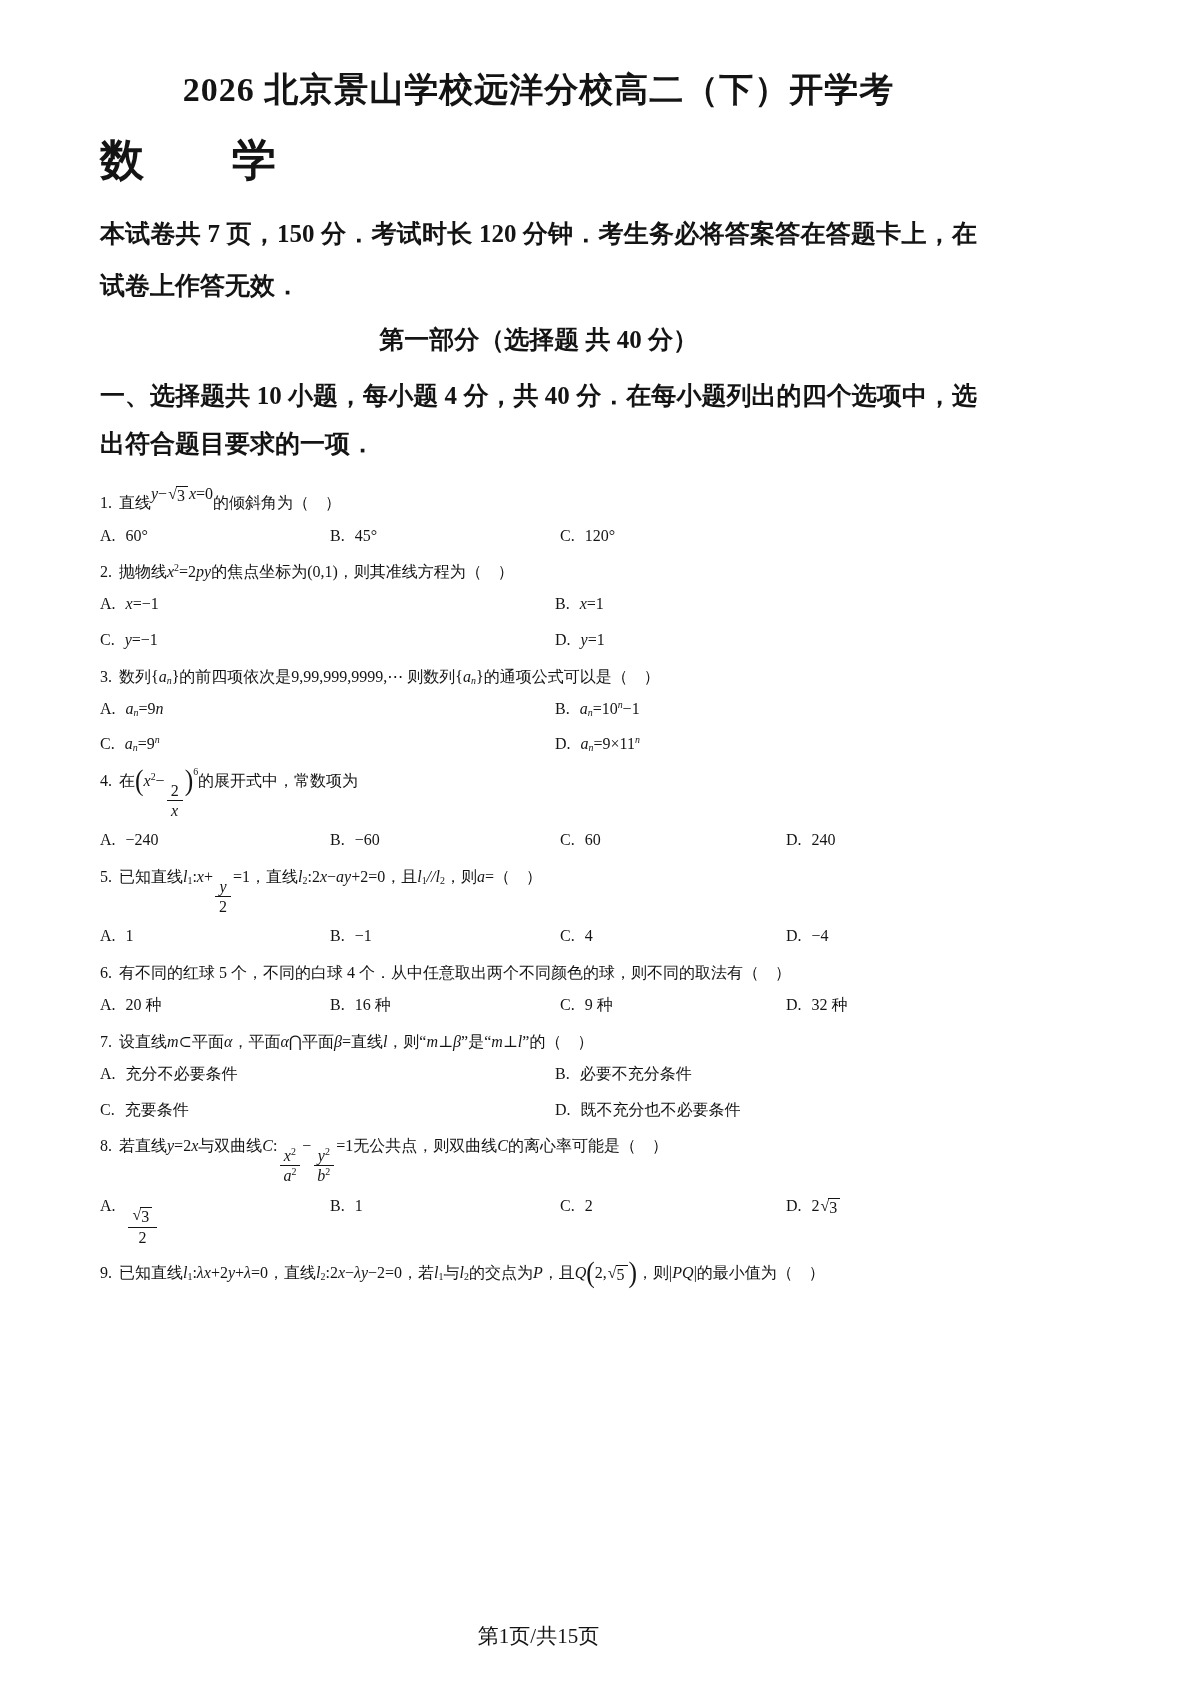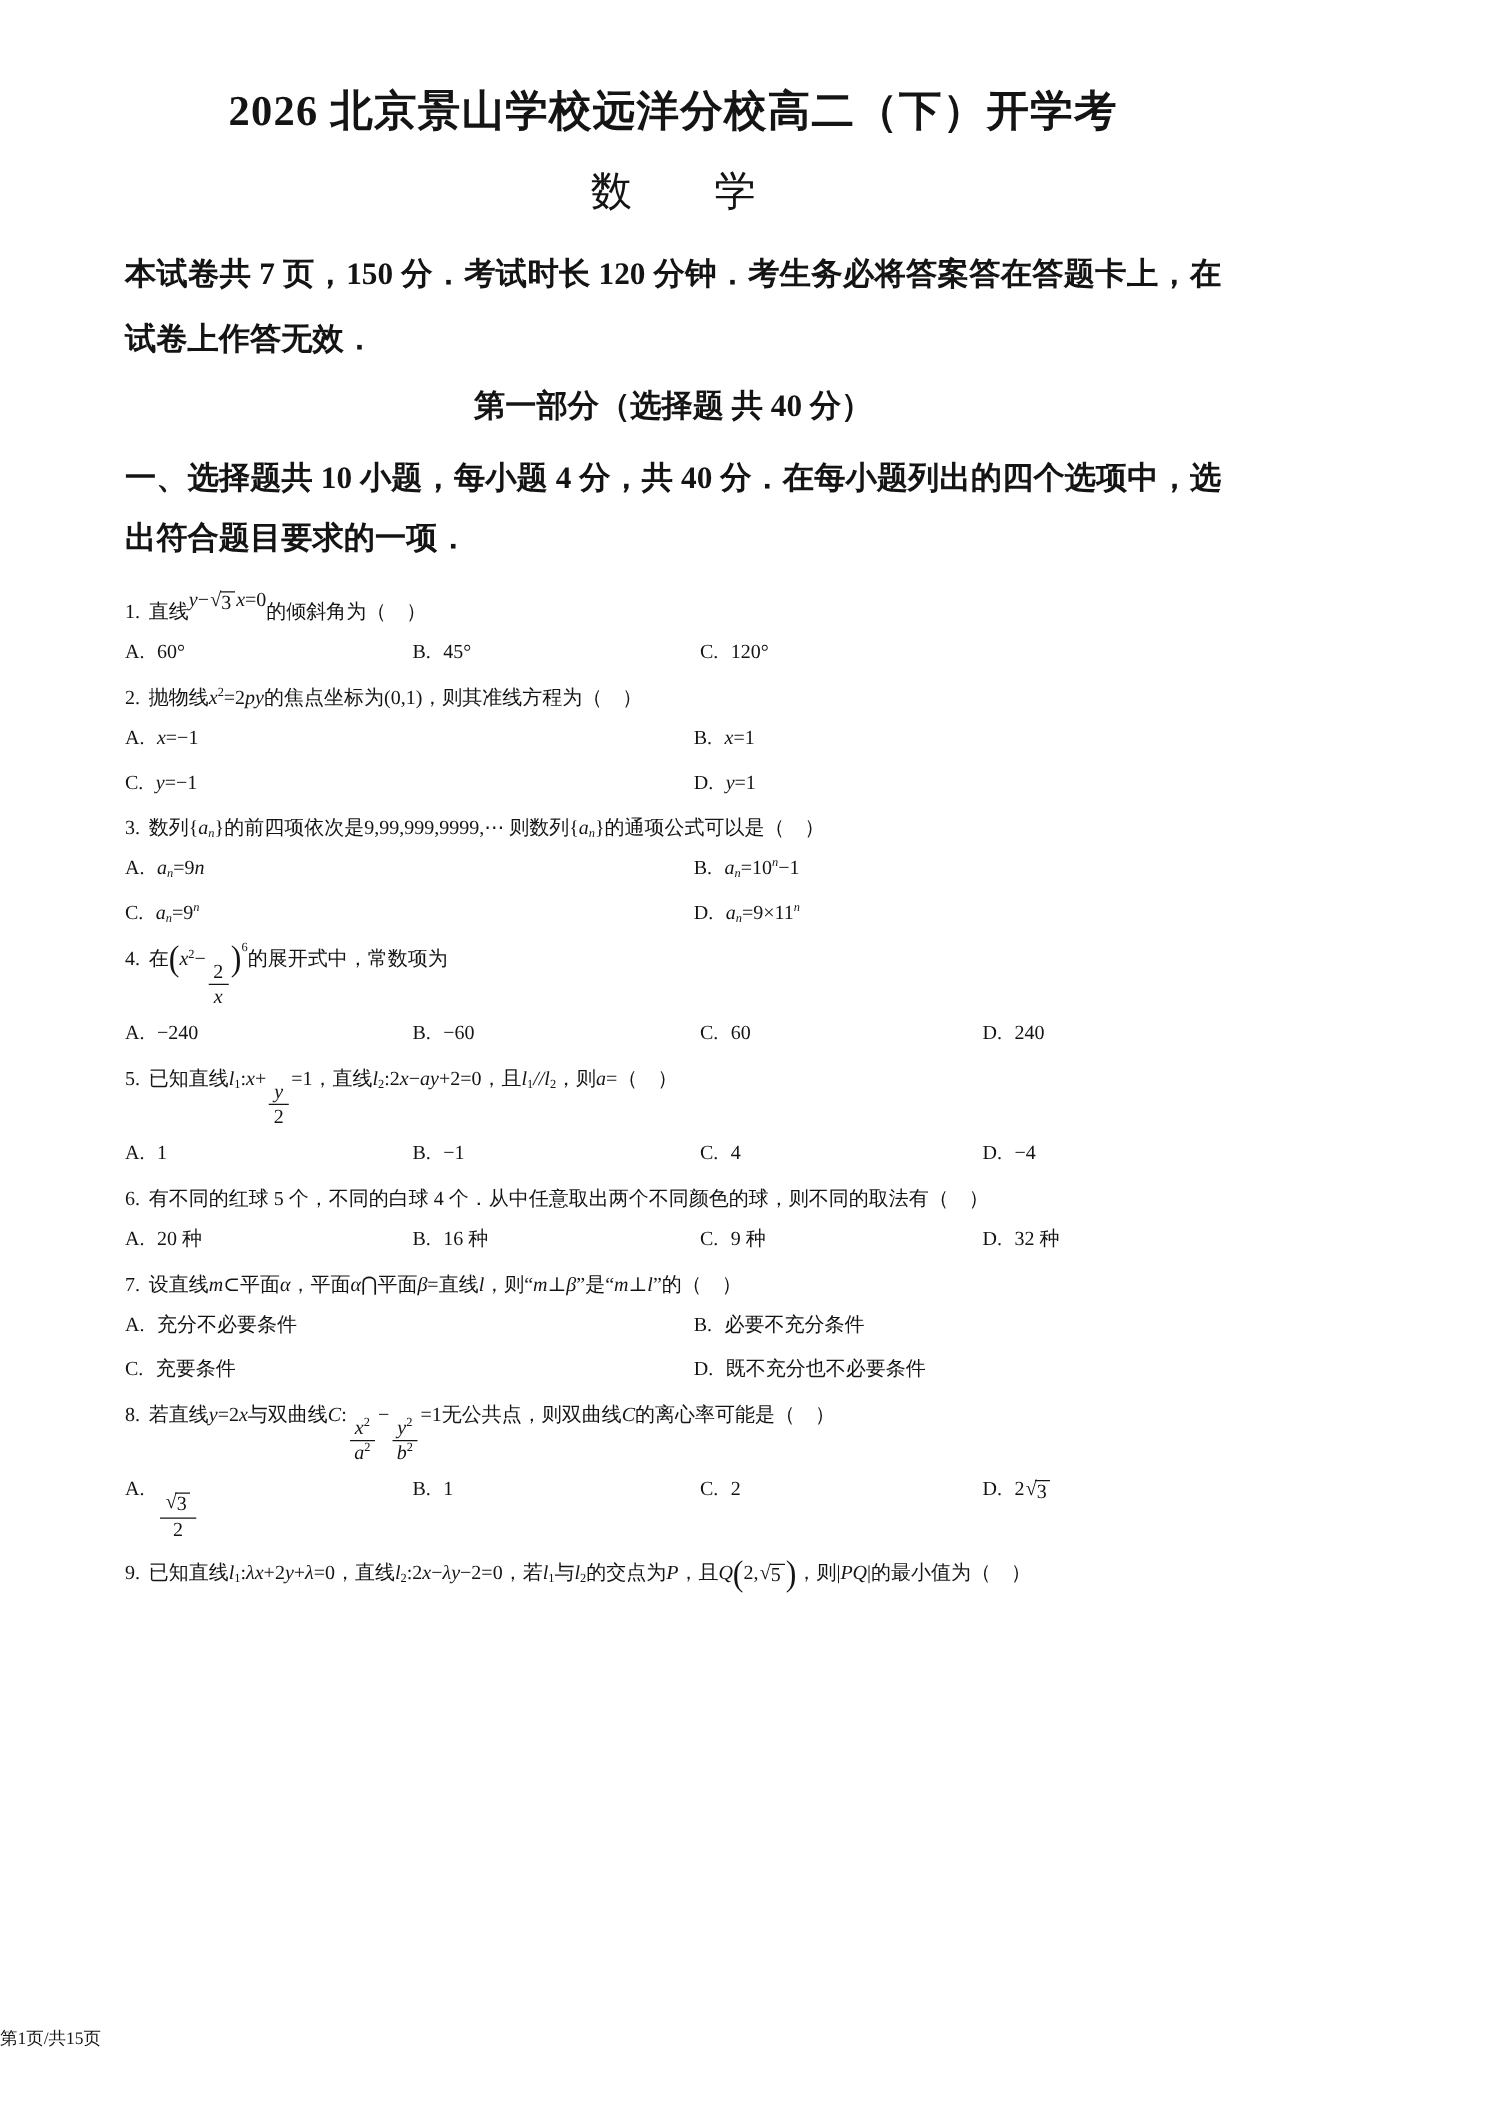--- a/index.html
+++ b/index.html
@@ -5,21 +5,21 @@
   * { margin:0; padding:0; box-sizing:border-box; }
   html,body { background:#ffffff; }
   body {
     width:1191px; height:1684px; overflow:hidden;
     color:#141414;
     font-family:"Liberation Serif","DejaVu Serif",serif;
   }
   .page { position:relative; width:1077px; height:1684px; padding:70px 100px 0 100px; }
 
   .title   { text-align:center; font-size:34px; font-weight:bold; line-height:1.2; letter-spacing:1px; }
-  .subject { text-align:center; font-size:33px; font-weight:normal; margin-top:24px; line-height:1.2; }
+  .subject { font-size:44px; font-weight:bold; margin-top:24px; line-height:1.2; }
   .note    { margin-top:20px; font-size:25px; font-weight:bold; line-height:2.08; text-align:justify; }
   .section-heading { text-align:center; font-size:25px; font-weight:bold; margin-top:4px; line-height:1.95; }
   .section-intro   { margin-top:8px; font-size:25px; font-weight:bold; line-height:1.92; text-align:justify; }
 
   .questions { display:block; }
   .question  { margin-top:14px; font-size:16px; }
   .stem { line-height:1.45; text-align:justify; }
   .qnum { margin-right:7px; }
 
   .opts { margin-top:10px; display:grid; line-height:1.35; align-items:baseline; }
@@ -38,21 +38,21 @@
   .m-den { display:block; padding:1px 4px 0 4px; }
   .m-sqrt { display:inline-flex; align-items:flex-start; margin:0 1px; }
   .m-rad  { line-height:1.06; }
   .m-radbody { border-top:1.5px solid currentColor; line-height:1.06; padding:1px 3px 0 1px; margin-left:-1px; }
   .m-big { font-size:160%; line-height:0; display:inline-block; vertical-align:-0.12em; transform:scaleY(1.12); }
   .m-big + .m-sup { vertical-align:1.15em; }
 
   
   .q-1 .stem .math { vertical-align:9px; }
 
-  .footer { position:absolute; top:1622px; left:0; width:100%; font-size:14px; }
+  .footer { position:absolute; top:1622px; left:0; width:100%; text-align:center; font-size:21px; }
 </style>
 </head>
 <body>
 
 <div class="page">
   <h1 class="title">2026 北京景山学校远洋分校高二（下）开学考</h1>
   <h2 class="subject">数　　学</h2>
   <p class="note">本试卷共 7 页，150 分．考试时长 120 分钟．考生务必将答案答在答题卡上，在试卷上作答无效．</p>
   <h3 class="section-heading">第一部分（选择题 共 40 分）</h3>
   <p class="section-intro">一、选择题共 10 小题，每小题 4 分，共 40 分．在每小题列出的四个选项中，选出符合题目要求的一项．</p>

